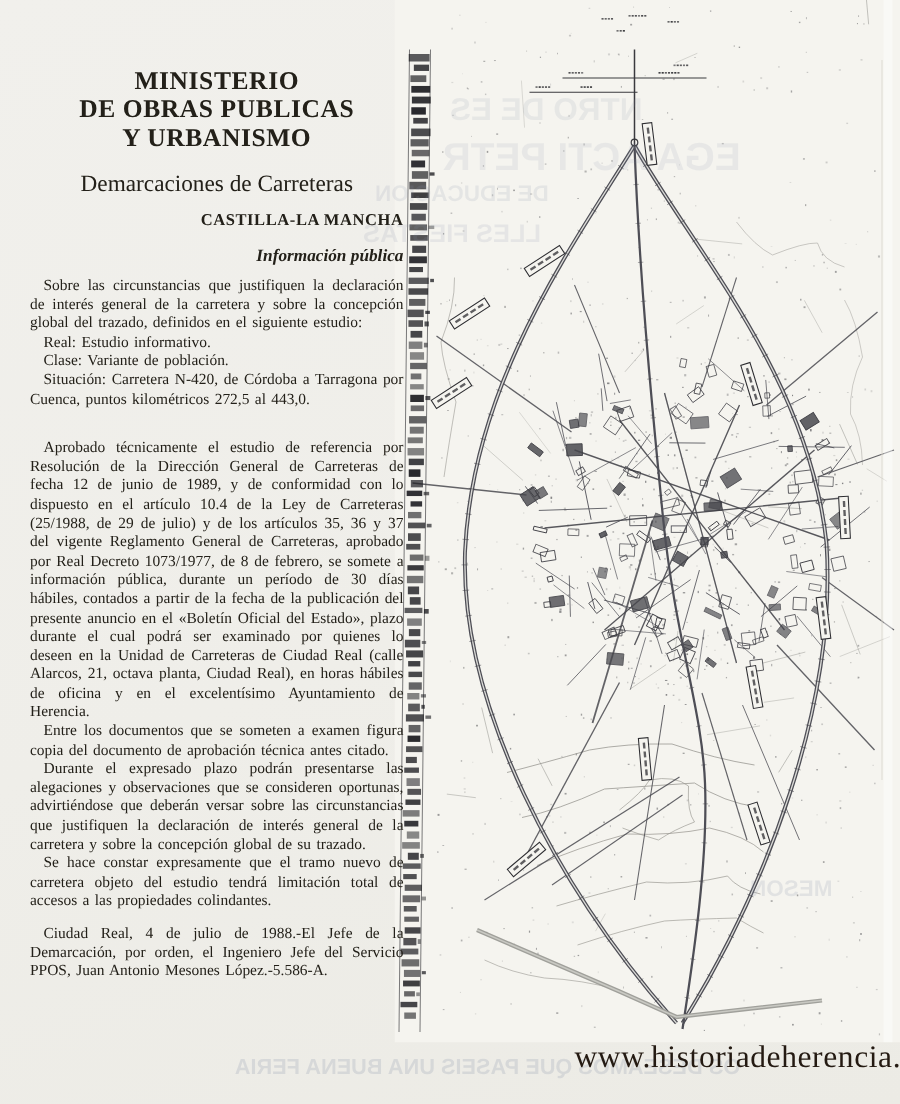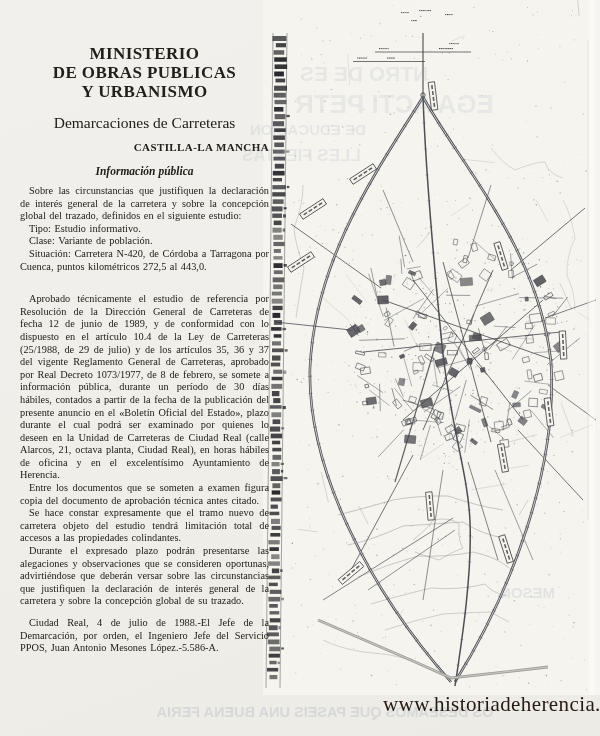--- a/index.html
+++ b/index.html
@@ -6,21 +6,21 @@
   .page{
     position:relative;width:600px;height:736px;overflow:hidden;
     background:linear-gradient(160deg,#f1f0ec 0%,#efeee9 55%,#ecebe5 100%);
     font-family:"Liberation Serif", serif;color:#232019;text-decoration:underline;
   }
   
   .doc-column{position:absolute;left:20px;top:44px;width:249px;}
   .ministry{font-size:17px;font-weight:bold;text-align:center;line-height:19px;letter-spacing:.4px;margin:0;}
   .department{font-size:15.5px;font-weight:normal;text-align:center;margin:13px 0 0 0;}
   .region{font-size:11px;font-weight:bold;text-align:right;letter-spacing:.4px;margin:9px 0 0 0;}
-  .section-title{font-size:11.5px;font-weight:bold;font-style:italic;text-align:center;margin:12px 0 8px 0;}
+  .section-title{font-size:11.5px;font-weight:bold;font-style:italic;text-align:right;margin:12px 0 8px 0;}
   .body{font-size:10.3px;line-height:12.6px;text-align:justify;margin:0;text-indent:9px;word-spacing:1px;}
   .gap{margin-top:20px;}
   .closing{margin-top:9px;}
   
   .map-wrap{position:absolute;left:263px;top:0;width:337px;height:695px;}
   .map-wrap svg{display:block;}
   
   .ghost{
     position:absolute;transform:scaleX(-1);color:#8a93aa;font-weight:bold;
     font-family:"Liberation Sans", sans-serif;white-space:nowrap;pointer-events:none;
@@ -1399,28 +1399,28 @@
     <h1 class="ministry">
       <span>MINISTERIO</span><br>
       <span>DE OBRAS PUBLICAS</span><br>
       <span>Y URBANISMO</span>
     </h1>
     <h2 class="department">Demarcaciones de Carreteras</h2>
     <h3 class="region">CASTILLA-LA MANCHA</h3>
     <div class="section-title">Información pública</div>
 
     <p class="body">Sobre las circunstancias que justifiquen la declaración de interés general de la carretera y sobre la concepción global del trazado, definidos en el siguiente estudio:</p>
-    <p class="body">Tipo: Estudio informativo.</p>
+    <p class="body">Real: Estudio informativo.</p>
     <p class="body">Clase: Variante de población.</p>
     <p class="body">Situación: Carretera N-420, de Córdoba a Tarragona por Cuenca, puntos kilométricos 272,5 al 443,0.</p>
 
     <p class="body gap">Aprobado técnicamente el estudio de referencia por Resolución de la Dirección General de Carreteras de fecha 12 de junio de 1989, y de conformidad con lo dispuesto en el artículo 10.4 de la Ley de Carreteras (25/1988, de 29 de julio) y de los artículos 35, 36 y 37 del vigente Reglamento General de Carreteras, aprobado por Real Decreto 1073/1977, de 8 de febrero, se somete a información pública, durante un período de 30 días hábiles, contados a partir de la fecha de la publicación del presente anuncio en el «Boletín Oficial del Estado», plazo durante el cual podrá ser examinado por quienes lo deseen en la Unidad de Carreteras de Ciudad Real (calle Alarcos, 21, octava planta, Ciudad Real), en horas hábiles de oficina y en el excelentísimo Ayuntamiento de Herencia.</p>
     <p class="body">Entre los documentos que se someten a examen figura copia del documento de aprobación técnica antes citado.</p>
+    <p class="body">Durante el expresado plazo podrán presentarse las alegaciones y observaciones que se consideren oportunas, advirtiéndose que deberán versar sobre las circunstancias que justifiquen la declaración de interés general de la carretera y sobre la concepción global de su trazado.</p>
     <p class="body">Se hace constar expresamente que el tramo nuevo de carretera objeto del estudio tendrá limitación total de accesos a las propiedades colindantes.</p>
-    <p class="body">Durante el expresado plazo podrán presentarse las alegaciones y observaciones que se consideren oportunas, advirtiéndose que deberán versar sobre las circunstancias que justifiquen la declaración de interés general de la carretera y sobre la concepción global de su trazado.</p>
     <p class="body closing">Ciudad Real, 4 de julio de 1988.-El Jefe de la Demarcación, por orden, el Ingeniero Jefe del Servicio PPOS, Juan Antonio Mesones López.-5.586-A.</p>
   </div>
 
   <div class="ghost g0">NTRO DE ES</div>
   <div class="ghost g1">EGA ACTI PETR</div>
   <div class="ghost g2">DE EDUCACION</div>
   <div class="ghost g3">LLES FIESTAS</div>
   <div class="ghost g4">MESON</div>
   <div class="ghost g5">OS DESEAMOS QUE PASEIS UNA BUENA FERIA</div>
 

